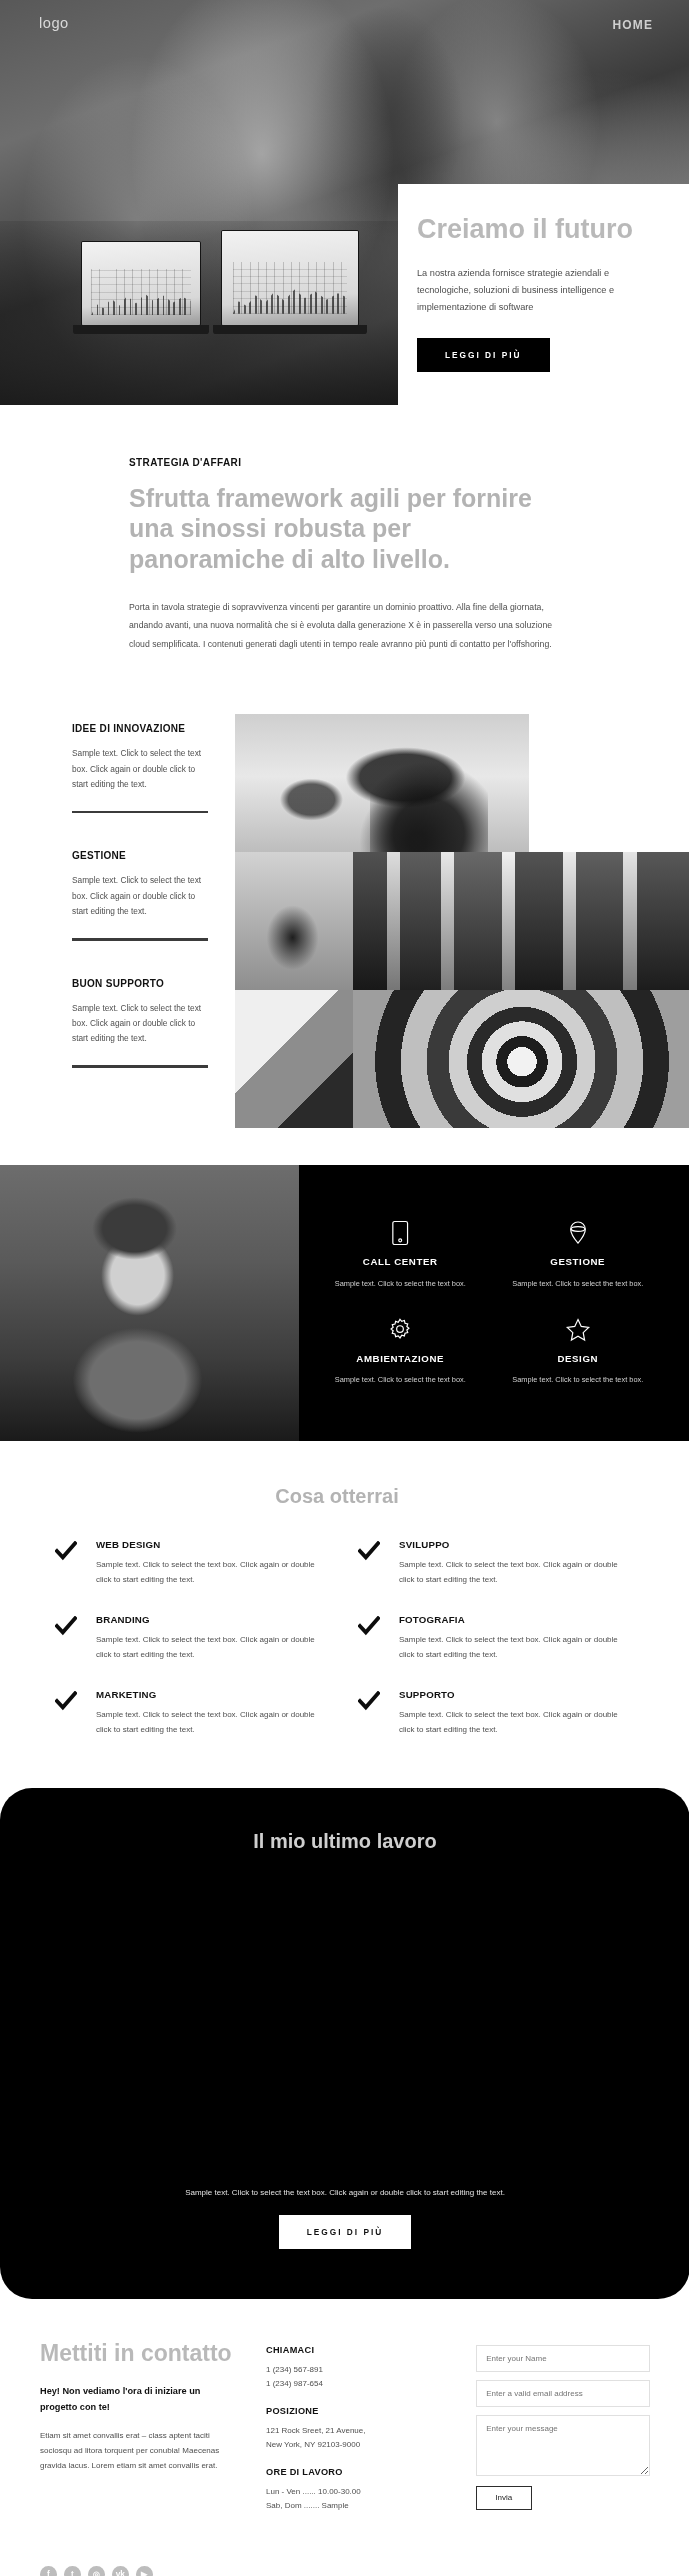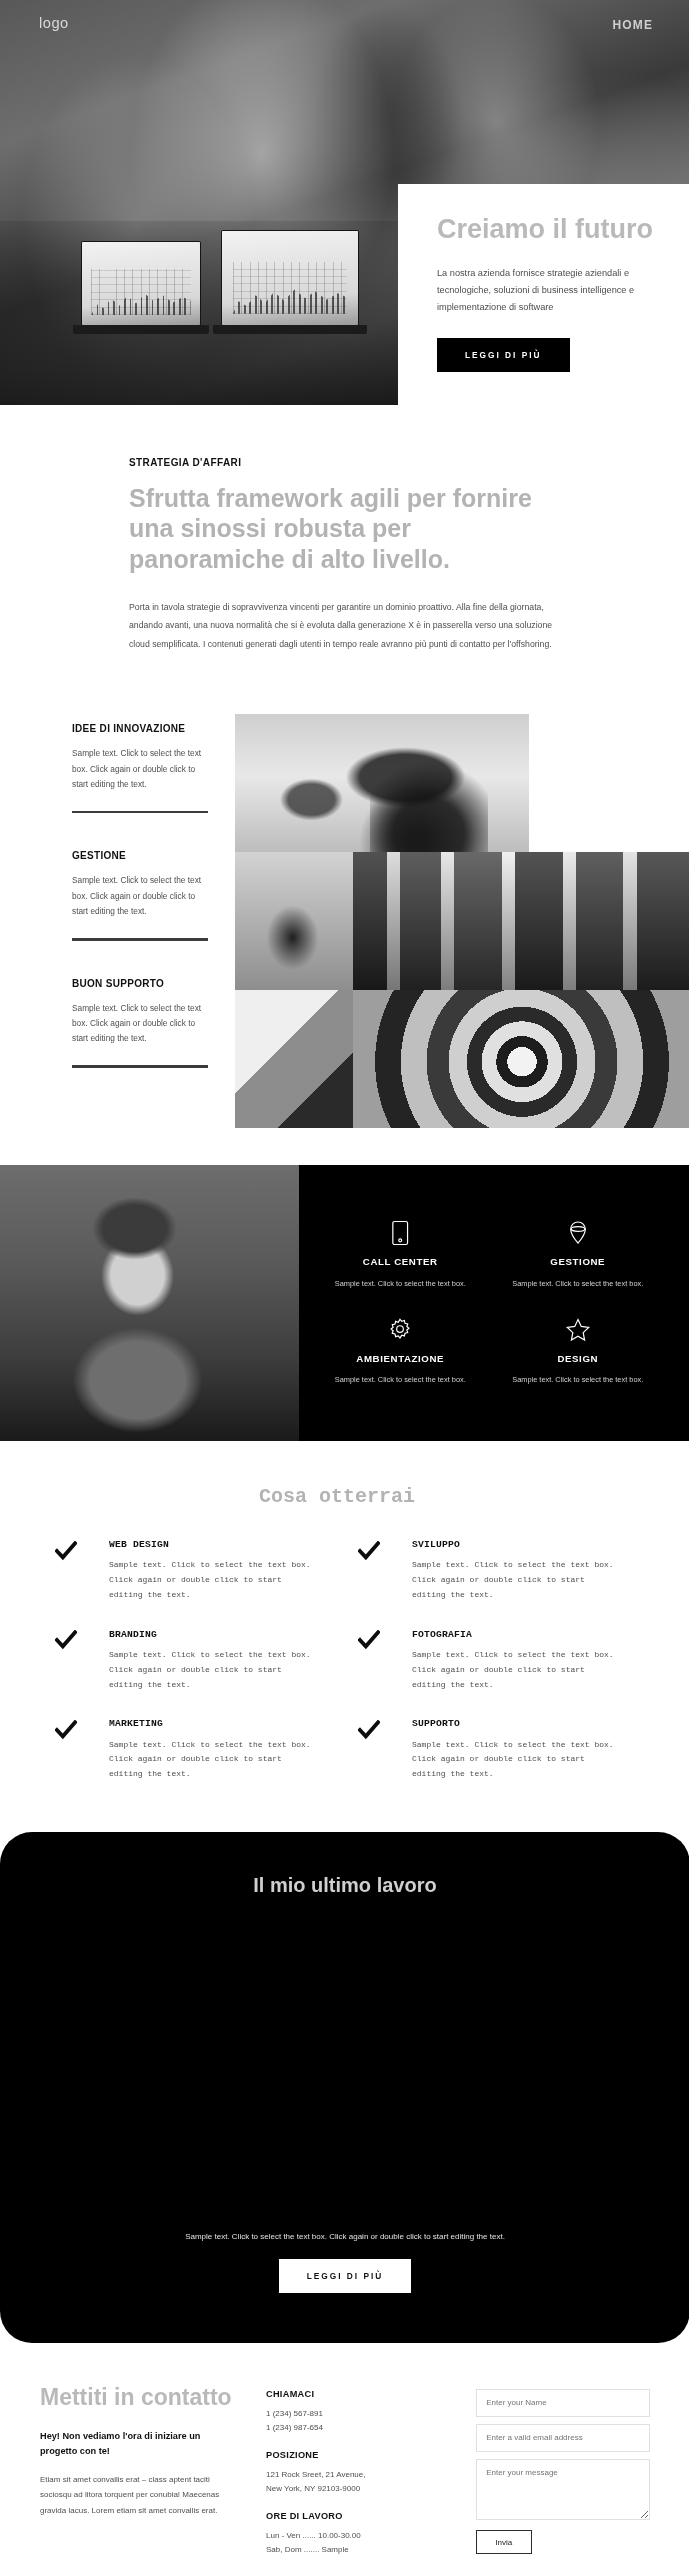--- a/index.html
+++ b/index.html
@@ -78,21 +78,21 @@
   .nav {
     position: absolute; right: 37px; top: 18.4px;
     display: flex; gap: 18.4px;
   }
   .nav a {
     font-size: 12px; letter-spacing: 1.1px; color: #cfcfcf;
     text-decoration: none; text-transform: uppercase; font-weight: 600;
   }
   .hero-card {
     position: absolute; right: 0; top: 184px;
-    width: 292px; background: #fff; padding: 31px 33px 37px 39px;
+    width: 292px; background: #fff; padding: 31px 33px 37px 19px;
   }
   .hero-card h1 {
     font-size: 27px; color: #b9b9b9; font-weight: 700; line-height: 1.1;
     margin-bottom: 20px;
   }
   .hero-card p {
     font-size: 9.2px; line-height: 1.85; color: #4d4d4d; margin-bottom: 22px;
   }
   .btn-dark {
     display: inline-block; background: #000; color: #fff;
@@ -195,27 +195,27 @@
   }
   .svc { text-align: center; }
   .svc .ico { height: 28px; display: flex; align-items: center; justify-content: center; margin-bottom: 9.2px; }
   .svc h4 {
     font-size: 9.7px; font-weight: 700; letter-spacing: 0.6px;
     text-transform: uppercase; margin-bottom: 9.2px; color: #fff;
   }
   .svc p { font-size: 7.4px; line-height: 1.8; color: #d2d2d2; text-align: center; }
 
   
-  .benefits { padding: 44px 71px 50px 55px; background: #fff; font-family: Liberation Mono, monospace; }
+  .benefits { padding: 44px 71px 50px 55px; background: #fff; }
   .benefits h2 {
     text-align: center; font-size: 20px; color: #b3b3b3; font-weight: 700;
     margin-bottom: 31px;
   }
   .ben-grid { display: grid; grid-template-columns: 1fr 1fr; gap: 26px 42px; }
-  .ben { display: flex; gap: 32px; align-items: flex-start; }
+  .ben { display: flex; gap: 19px; align-items: flex-start; }
   .ben .check { flex: 0 0 auto; margin-top: 1.8px; }
   .ben h3 {
     font-size: 9.7px; font-weight: 700; text-transform: uppercase;
     letter-spacing: 0.2px; color: #111; margin-bottom: 8.3px;
   }
   .ben p { font-size: 8px; line-height: 1.85; color: #4f4f4f; }
 
   
   .portfolio {
     background: #000; color: #fff; padding: 42px 0 50px 0; text-align: center; border-radius: 32px;

